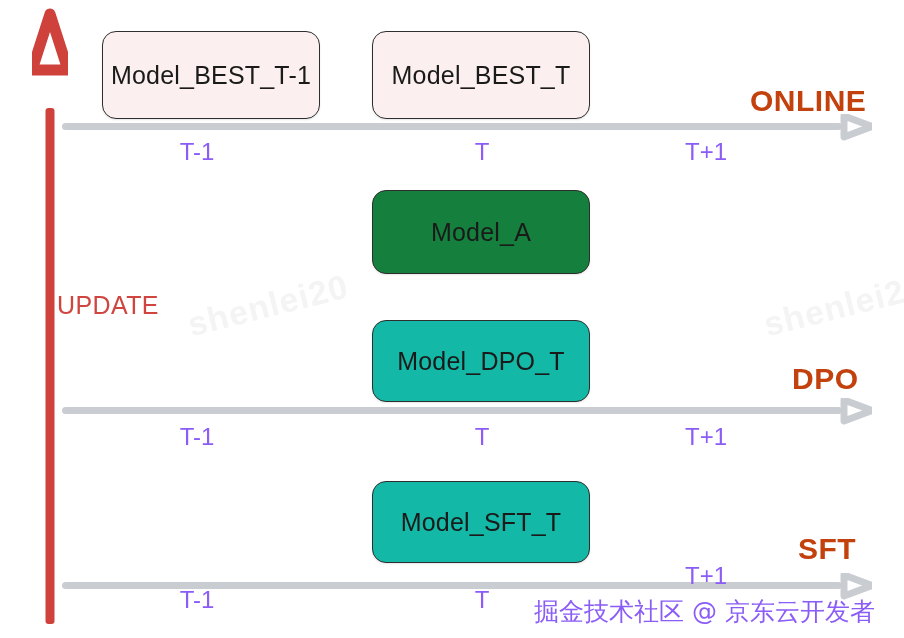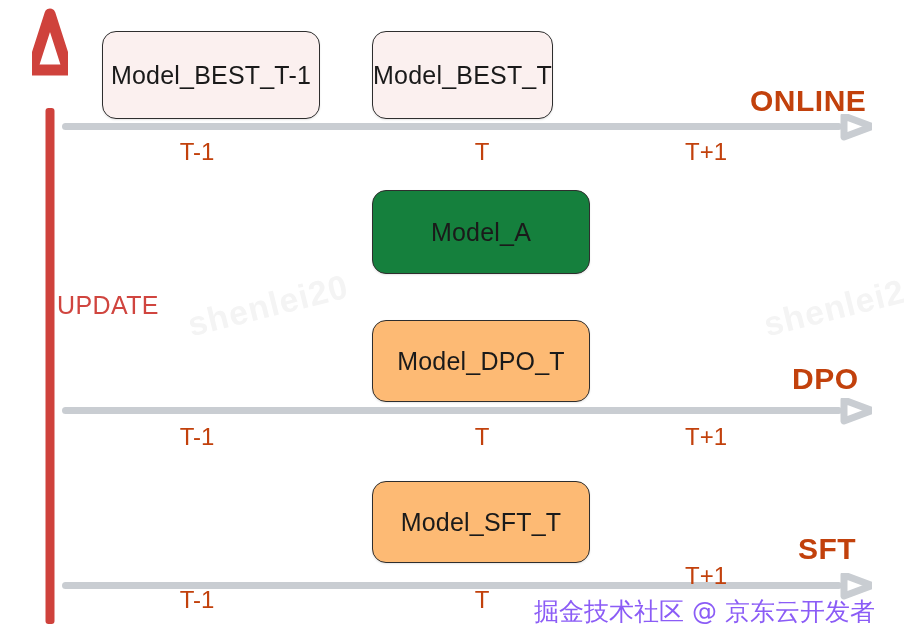--- a/index.html
+++ b/index.html
@@ -64,21 +64,21 @@
   .timeline {
     position: absolute;
     height: 30px;
     left: 62px;
     width: 810px;
     pointer-events: none;
   }
   .tl-label {
     position: absolute;
     font-size: 24px;
-    color: #c2410c;
+    color: #8b5cf6;
     white-space: nowrap;
     transform: translateX(-50%);
   }
   .axis-name {
     position: absolute;
     font-size: 30px;
     font-weight: 600;
     color: #c2410c;
     letter-spacing: 0.5px;
     white-space: nowrap;
@@ -94,21 +94,21 @@
     align-items: center;
     justify-content: center;
     font-size: 25px;
     color: #1a1a1a;
     letter-spacing: 0.2px;
     white-space: nowrap;
     box-shadow: 0 1px 2px rgba(0,0,0,0.10);
   }
   .node-pink   { background: #fbf0ef; }
   .node-green  { background: #15803d; }
-  .node-yellow { background: #fdba74; }
+  .node-yellow { background: #14b8a6; }
 </style>
 </head>
 <body>
 
 <div id="canvas">
 
   <div class="wm-diag" style="left:186px; top:286px;">shenlei20</div>
   <div class="wm-diag" style="left:762px; top:286px;">shenlei20</div>
 
   <div class="vaxis">
@@ -118,21 +118,21 @@
       <rect x="13.5" y="100" width="9" height="516" rx="3" fill="#cf423c"></rect>
 
       <path d="M18 6 L36 62 L0 62 Z" fill="none" stroke="#cf423c" stroke-width="11" stroke-linejoin="round"></path>
     </svg>
   </div>
 
   <div class="update-label">UPDATE</div>
 
   <div class="node node-pink" style="left:102px; top:31px; width:218px; height:88px;text-align:center;">Model_BEST_T-1</div>
 
-  <div class="node node-pink" style="left:372px; top:31px; width:181px; height:88px;">Model_BEST_T</div>
+  <div class="node node-pink" style="left:372px; top:31px; width:218px; height:88px;">Model_BEST_T</div>
 
   <div class="timeline" style="top:114px;">
     <svg width="810" height="30" viewBox="0 0 810 30" xmlns="http://www.w3.org/2000/svg">
       <rect x="0" y="9" width="780" height="7" rx="3.5" fill="#c9cdd2"></rect>
       <path d="M782 2 L810 12.5 L782 23 Z" fill="none" stroke="#c9cdd2" stroke-width="7" stroke-linejoin="round"></path>
     </svg>
   </div>
   <div class="tl-label" style="left:197px; top:138px;">T-1</div>
   <div class="tl-label" style="left:482px; top:138px;">T</div>
   <div class="tl-label" style="left:706px; top:138px;">T+1</div>

